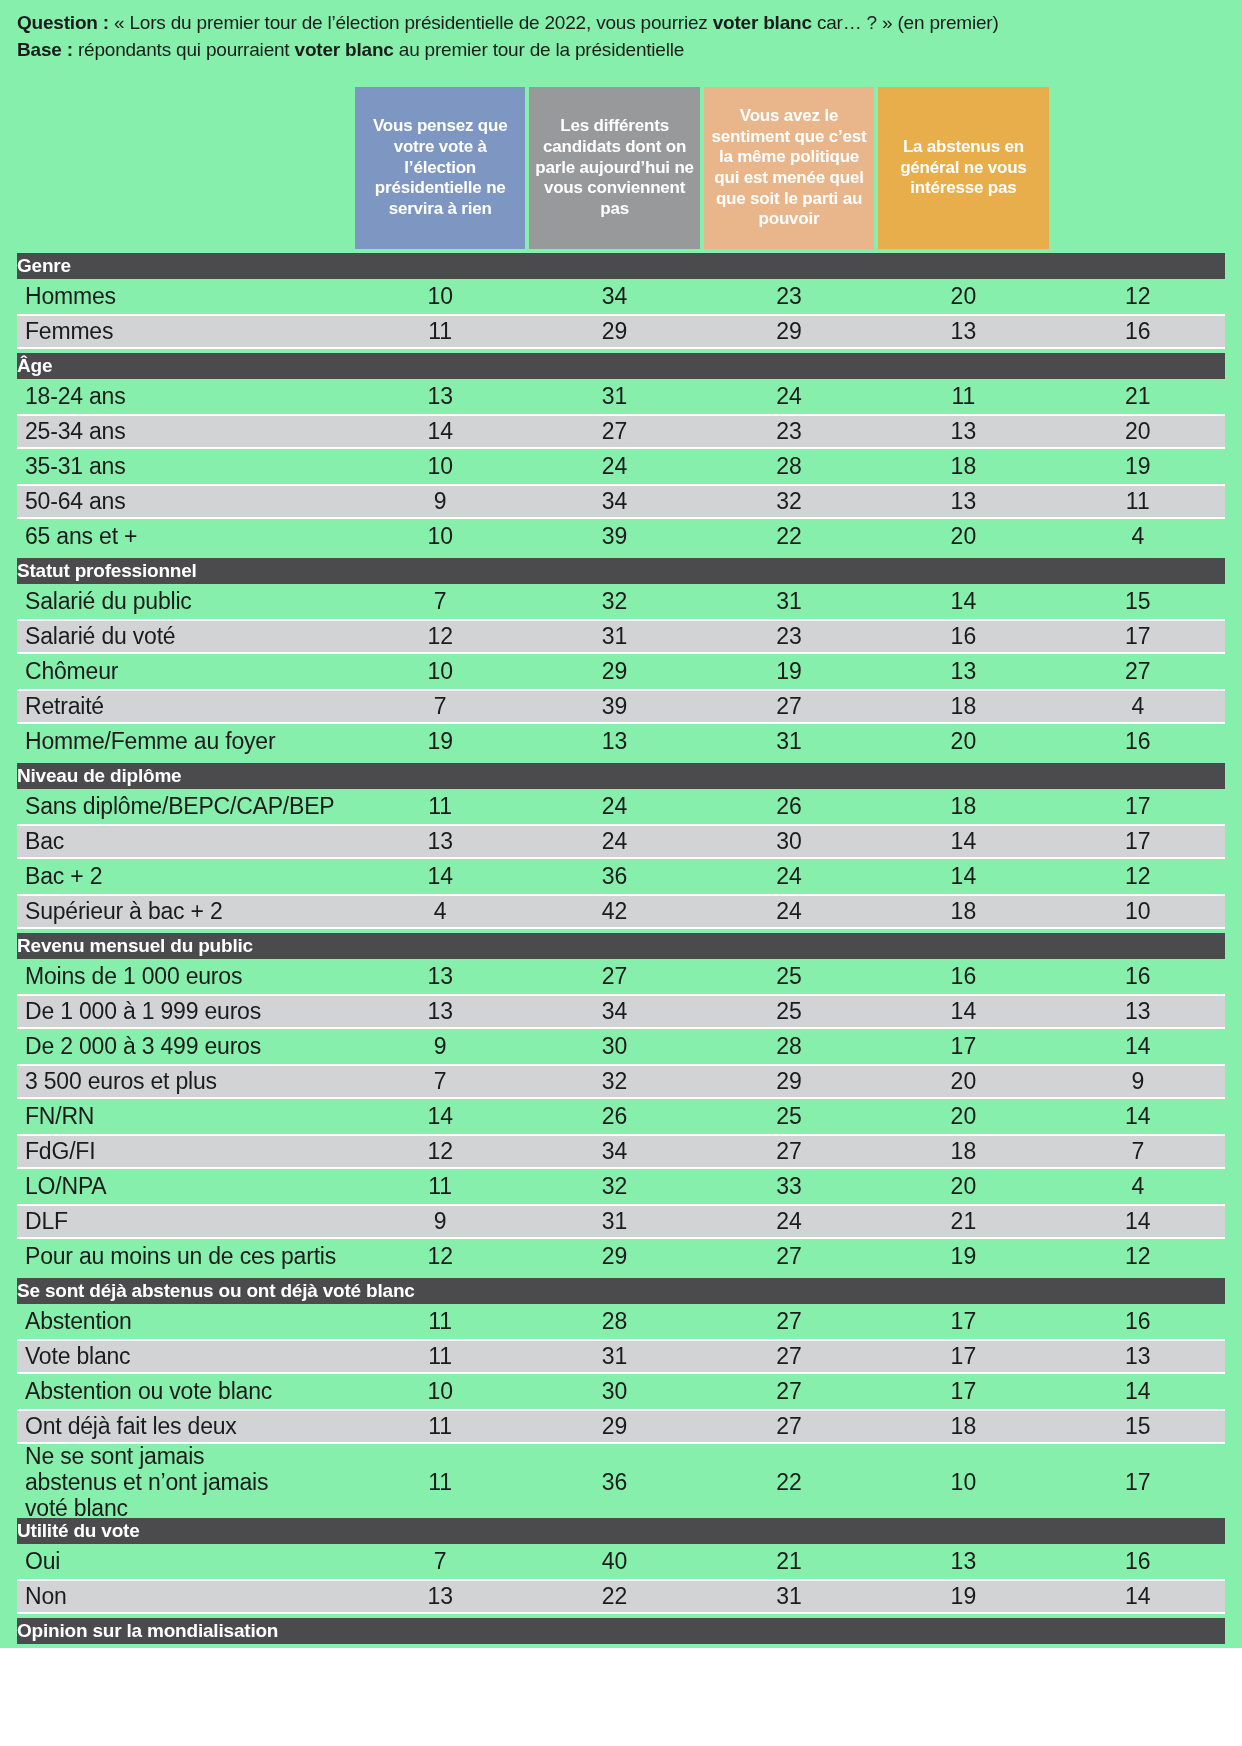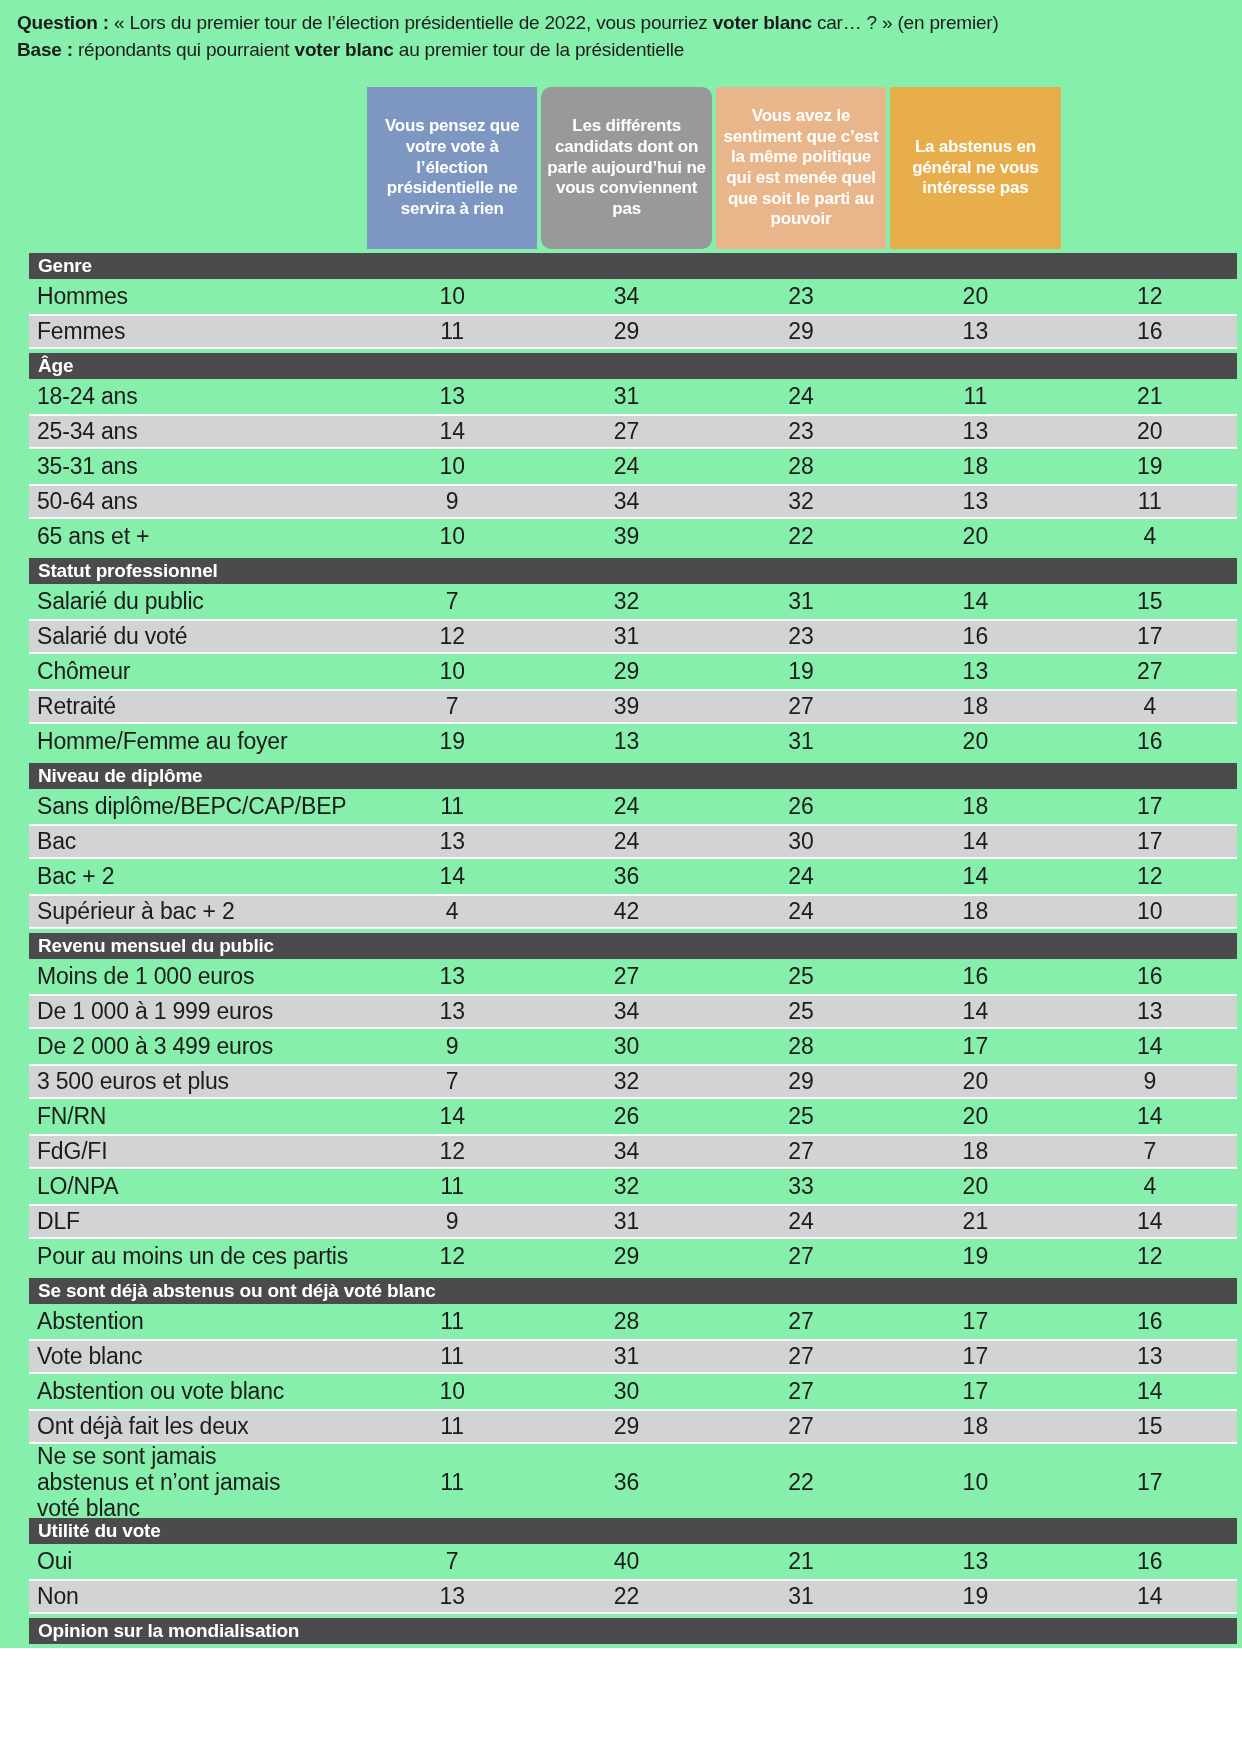--- a/index.html
+++ b/index.html
@@ -7,21 +7,21 @@
   .page {
     position:relative;
     width:1242px; height:1648px;
     background:#86efac;
     font-family:"Liberation Sans", sans-serif;
     color:#1c1c1c;
     overflow:hidden;
   }
   .intro { padding:9px 0 0 17px; font-size:19px; letter-spacing:-0.2px; }
   .intro p { line-height:27px; }
-  .grid-wrap { margin-left:29px; width:1208px; }
+  .grid-wrap { margin-left:17px; width:1208px; }
   .header-row {
     display:grid;
     grid-template-columns:336px repeat(5,1fr);
     height:162px;
     margin-top:24px;
   }
   .col-head {
     margin:0 2px;
     color:#ffffff;
     font-weight:bold;
@@ -33,21 +33,20 @@
     padding:0 4px;
   }
   .section-bar {
     height:26px;
     margin-top:4px;
     background:#4b4b4d;
     color:#ffffff;
     font-weight:bold;
     font-size:19px;
     line-height:26px;
-    padding-left:9px;
     letter-spacing:-0.2px;
   }
   .row {
     display:grid;
     grid-template-columns:336px repeat(5,1fr);
     height:35px;
     align-items:center;
     font-size:23px;
   }
   .row.alt {
@@ -69,21 +68,21 @@
     <p><b>Base :</b><span> répondants qui pourraient </span><b>voter blanc</b><span> au premier tour de la présidentielle</span></p>
   </div>
 
   <div class="grid-wrap">
     <div class="header-row">
       <div></div>
 
     <div class="col-head" style="background: rgb(126, 151, 194);">
           <span>Vous pensez que votre vote à l’élection présidentielle ne servira à rien</span>
         </div>
-        <div class="col-head" style="background: rgb(152, 153, 155); border-radius: 10px;">
+        <div class="col-head" style="background: rgb(152, 153, 155);">
           <span>Les différents candidats dont on parle aujourd’hui ne vous conviennent pas</span>
         </div>
         <div class="col-head" style="background: rgb(232, 182, 138);">
           <span>Vous avez le sentiment que c’est la même politique qui est menée quel que soit le parti au pouvoir</span>
         </div>
         <div class="col-head" style="background: rgb(233, 174, 76);">
           <span>La abstenus en général ne vous intéresse pas</span>
         </div>
       </div>
     <div id="crosstab">

